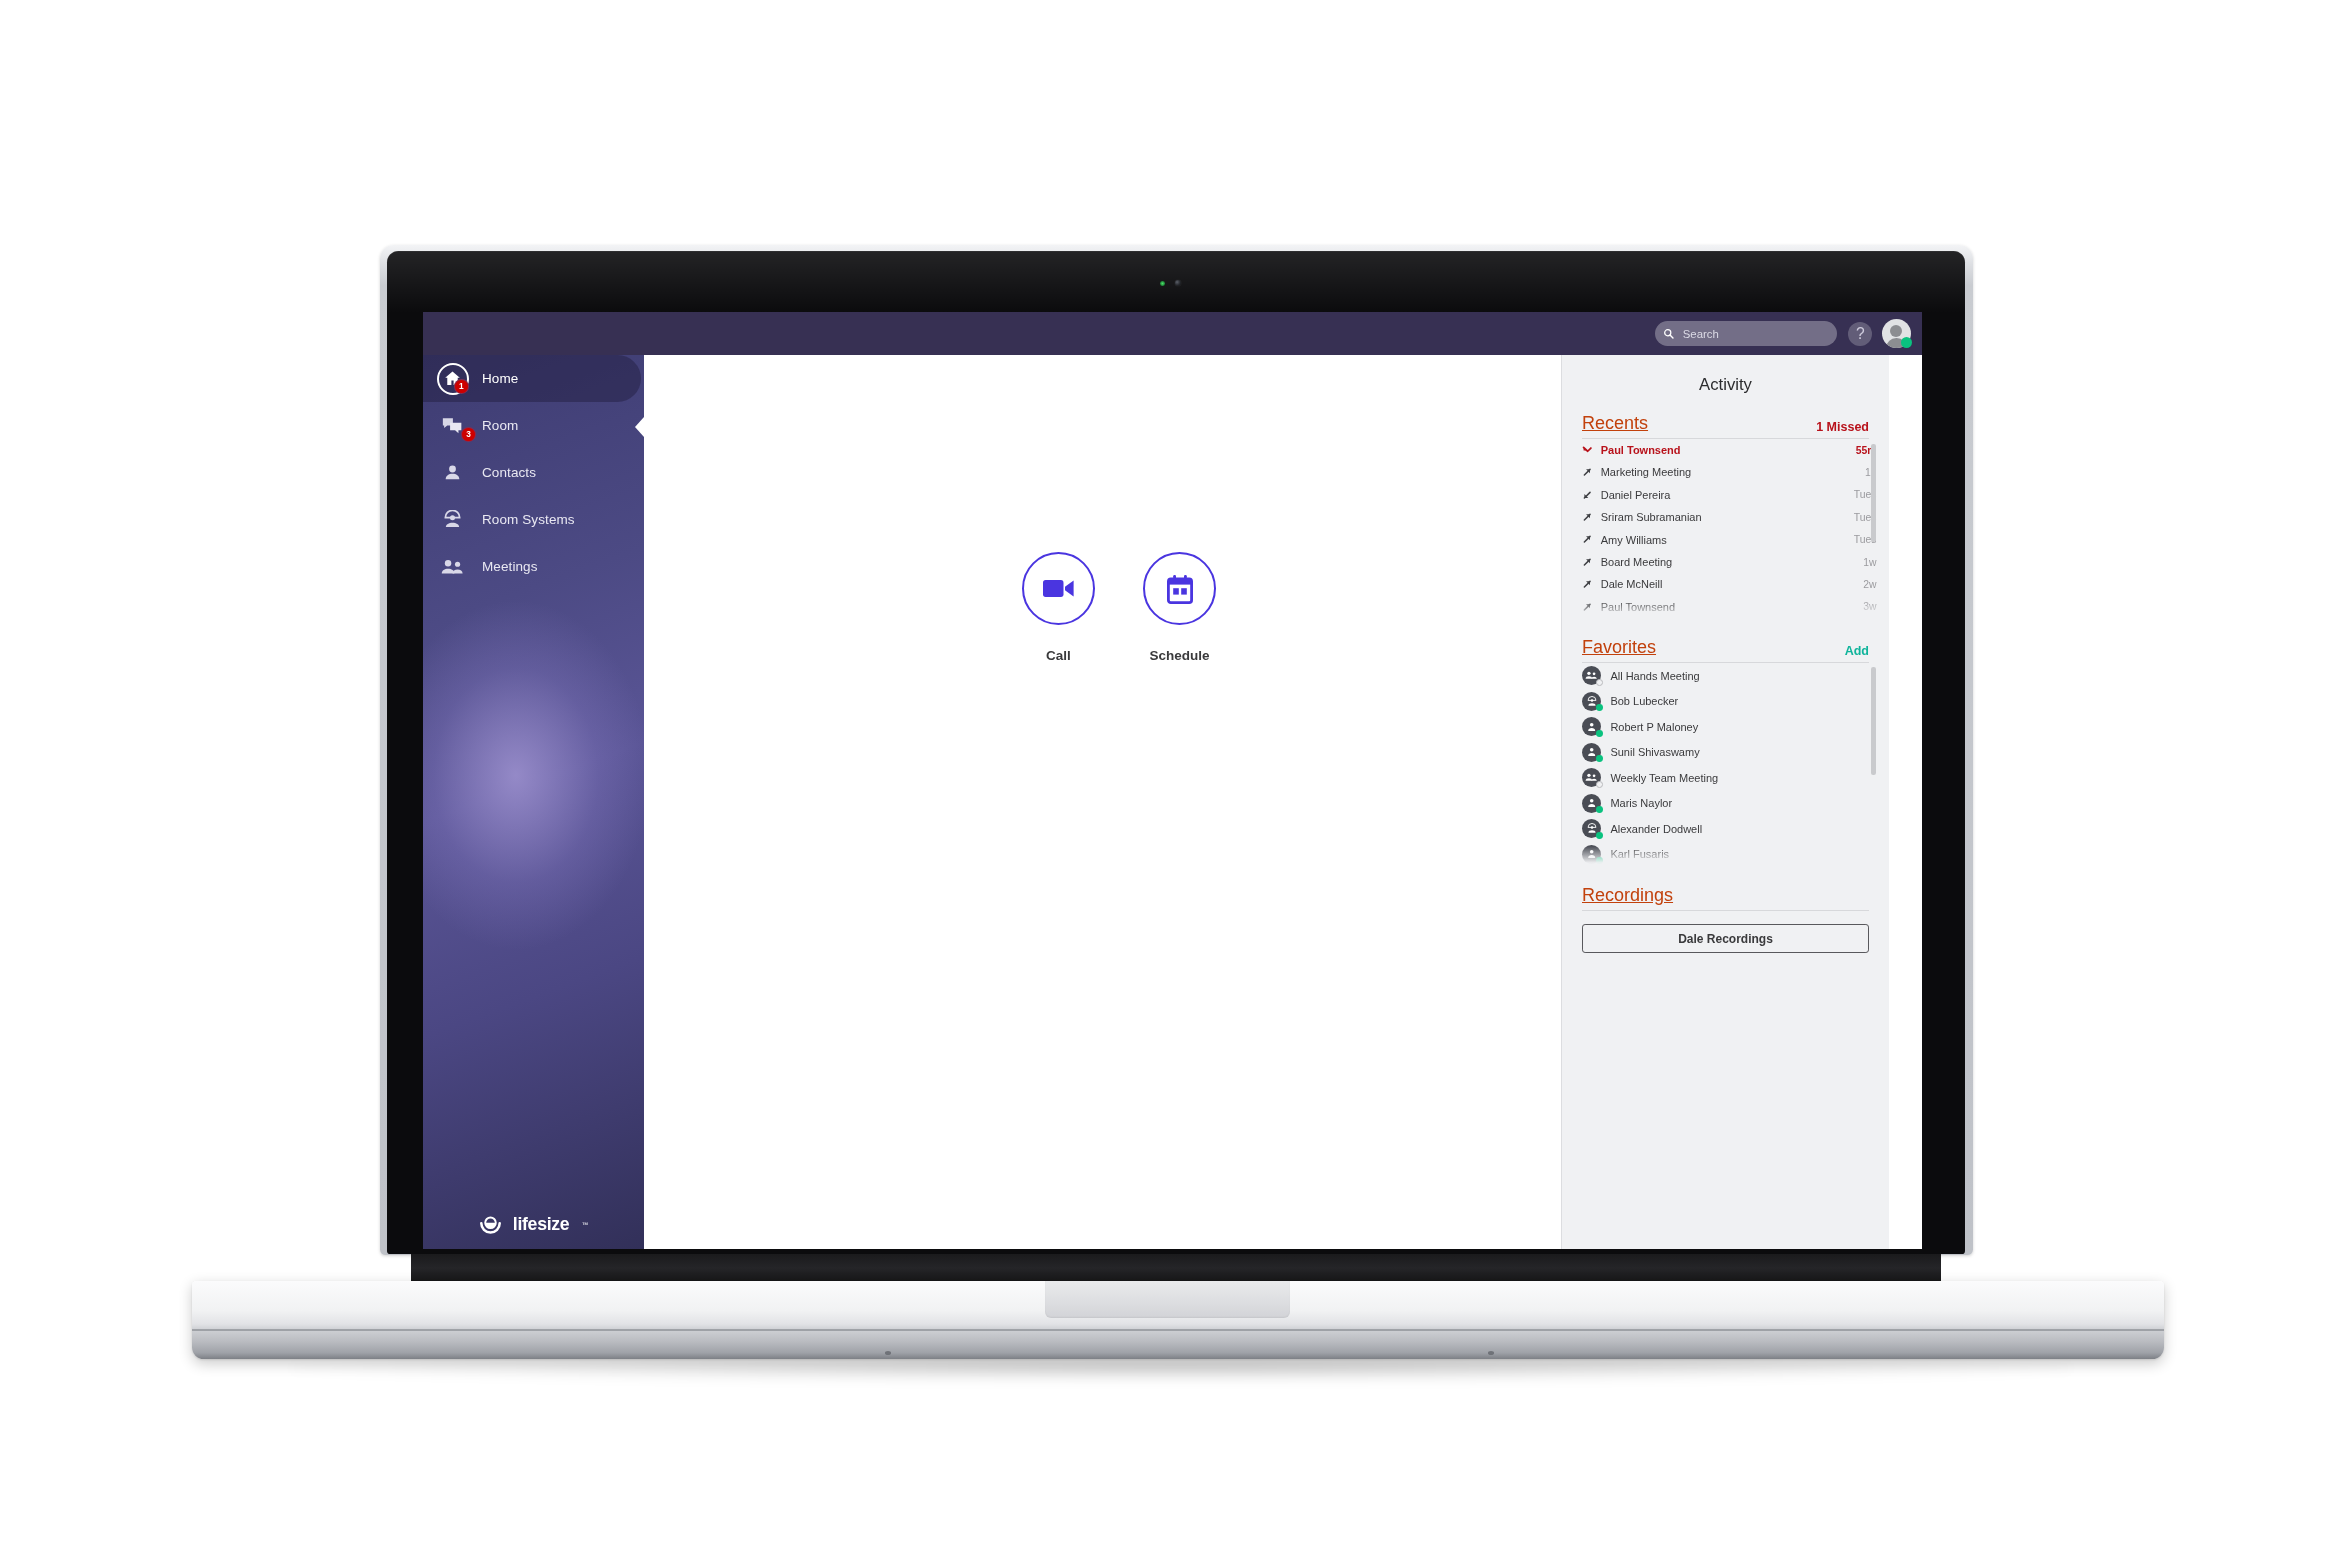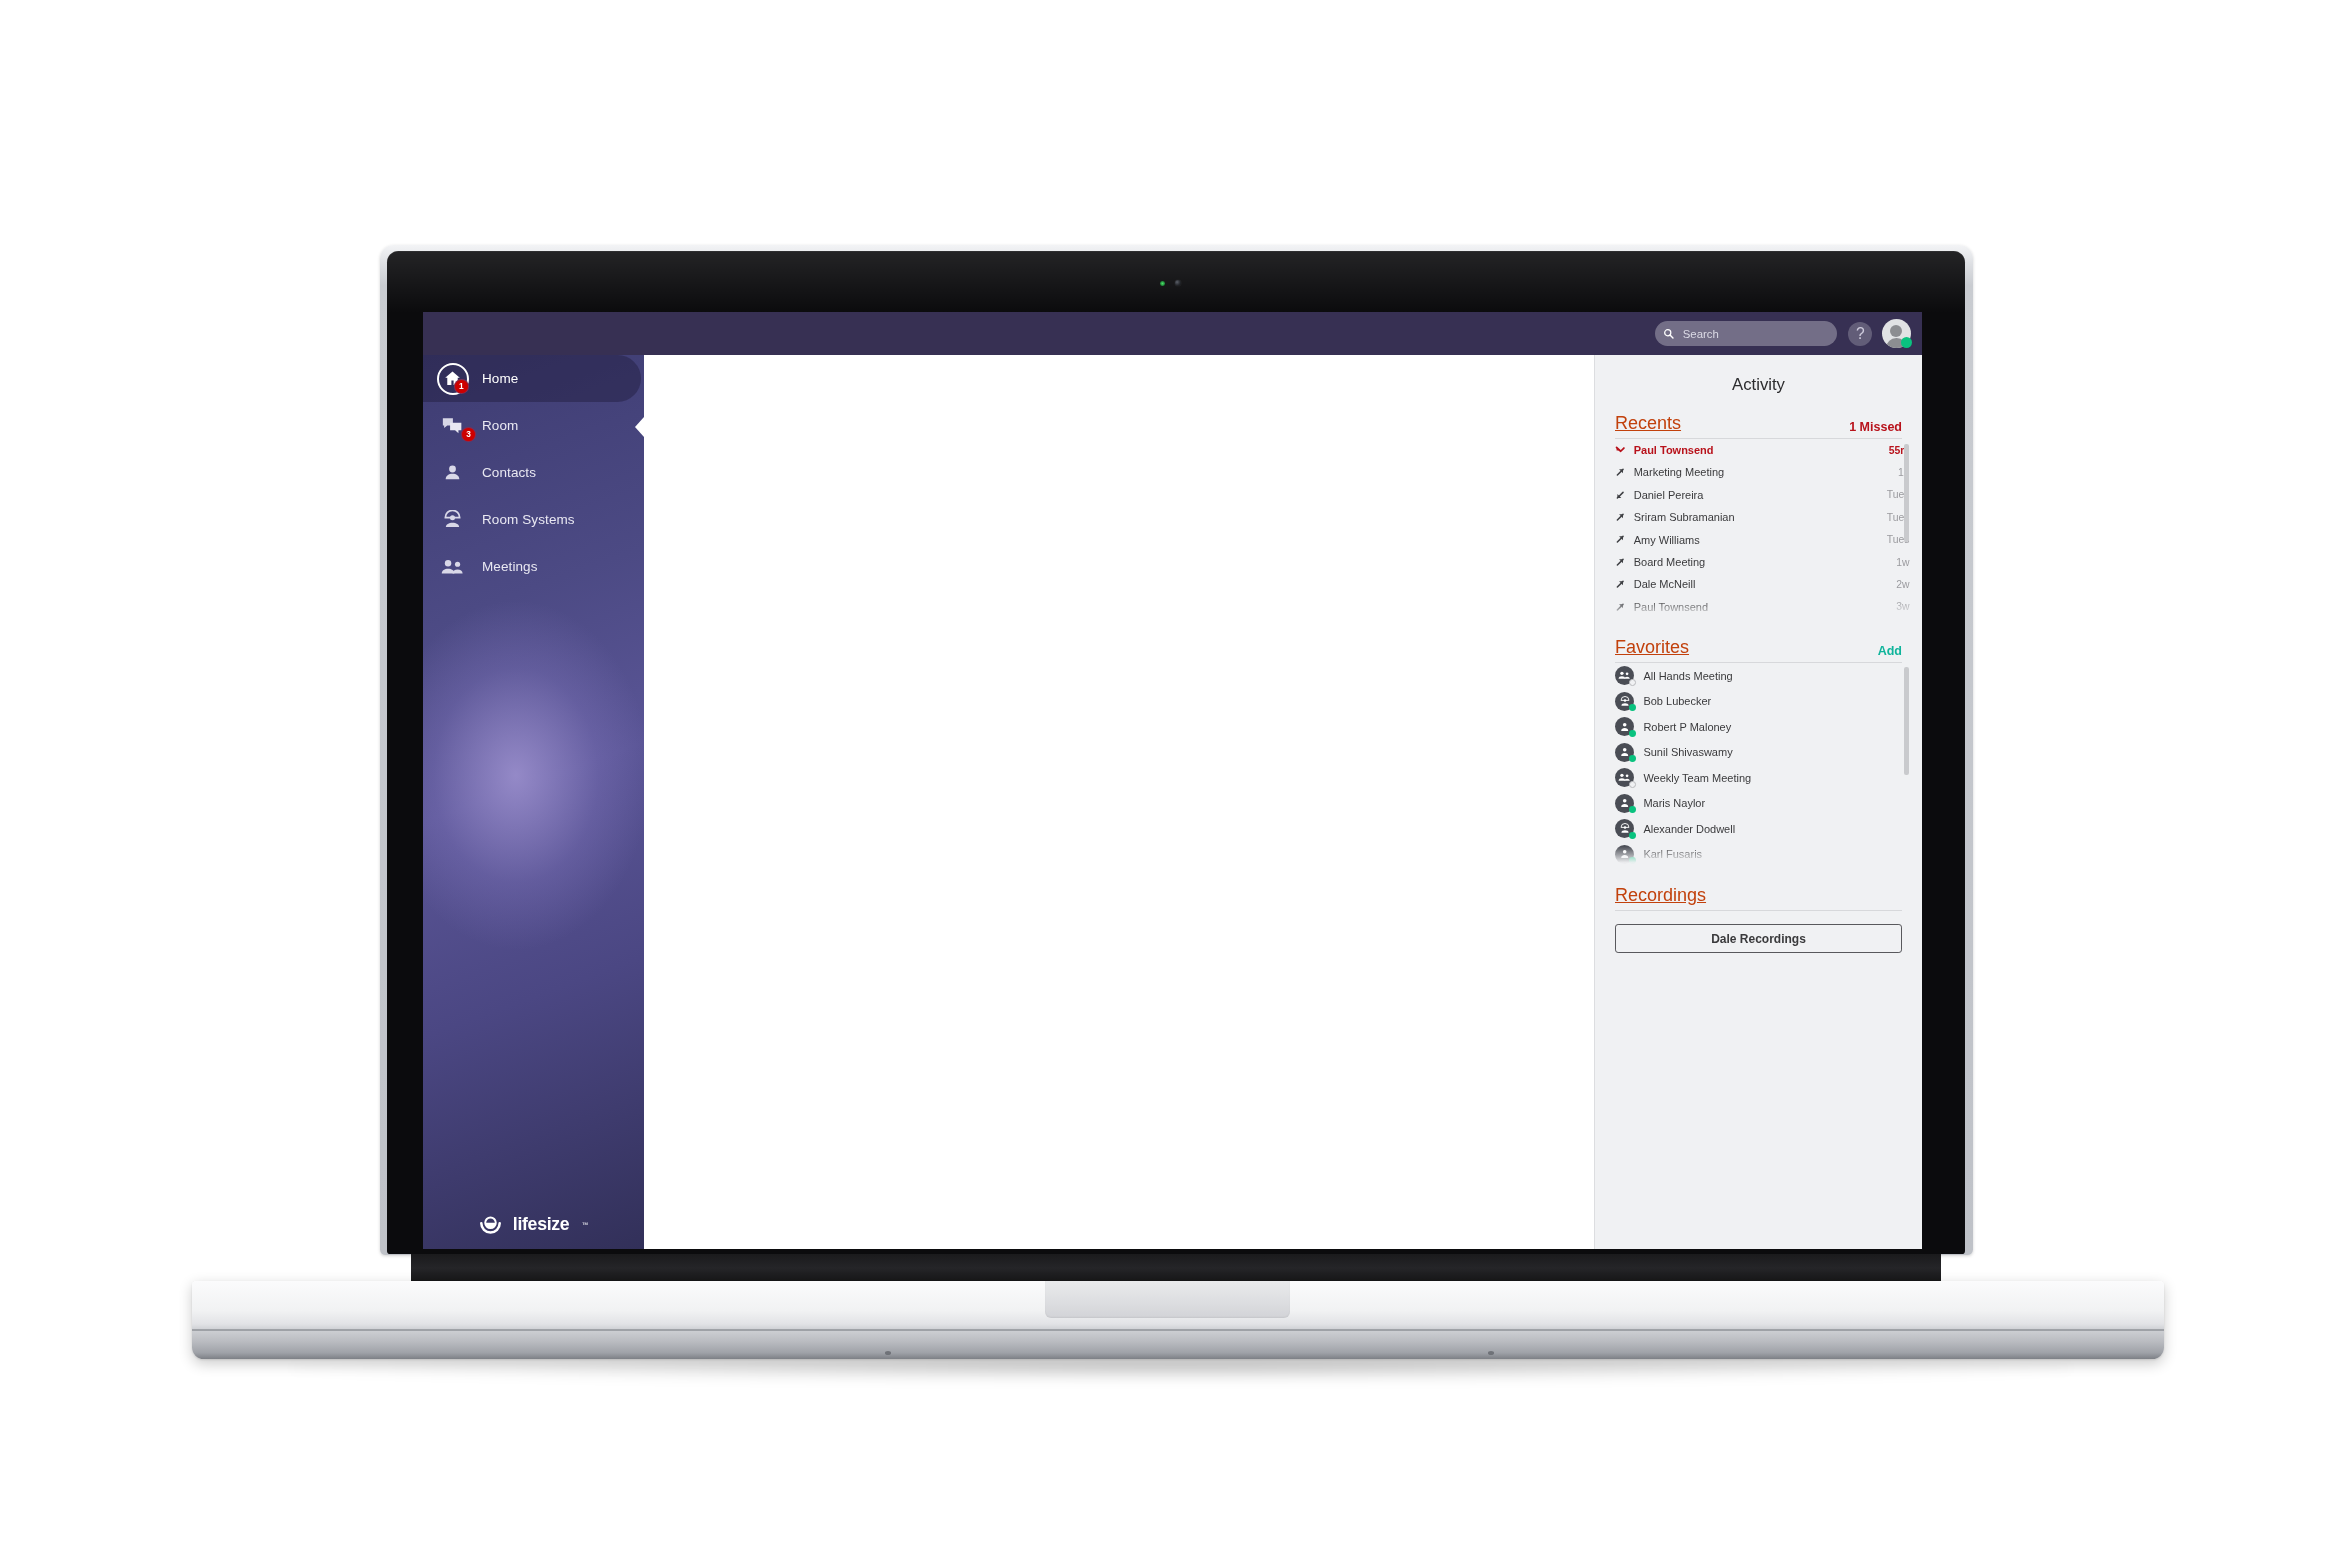--- a/index.html
+++ b/index.html
@@ -272,21 +272,21 @@
     display: flex; align-items: center; justify-content: center;
     box-sizing: border-box;
   }
   .action-label {
     margin-top: 23px; font-size: 13.5px; color: #3a3a3c; font-weight: bold;
   }
 
   
   #activity-panel {
     position: absolute;
-    left: 1171px; top: 43px;
+    left: 1138px; top: 43px;
     width: 328px; height: 968px;
     background: #f0f1f3;
     border-left: 0.5px solid #dcdde0;
     box-sizing: border-box;
     overflow: hidden;
   }
   #activity-title {
     text-align: center;
     font-size: 16.7px; color: #2c2c2e;
     padding-top: 20px;
@@ -452,20 +452,47 @@
           <circle cx="20" cy="17" r="9.2" fill="none" stroke="#ffffff" stroke-width="3.4"></circle>
           <path d="M11.4 17h17.2a8.6 8.6 0 0 1-17.2 0z" fill="#ffffff"></path>
         </svg>
         <span id="logo-text">lifesize</span>
         <span id="logo-tm">™</span>
       </div>
     </div>
 
     <div id="main-content">
 
+      <div id="action-row">
+
+        <div class="action-item">
+          <div class="action-circle">
+            <svg width="34" height="25" viewBox="0 0 34 24">
+              <rect x="1" y="3.6" width="20.5" height="16.8" rx="2.6" fill="#4a35e0"></rect>
+              <path d="M23 10.2 31.6 4v16l-8.6-6.2z" fill="#4a35e0"></path>
+            </svg>
+          </div>
+          <div class="action-label">Call</div>
+        </div>
+
+        <div class="action-item">
+          <div class="action-circle">
+            <svg width="28" height="30" viewBox="0 0 28 30">
+              <rect x="7.2" y="1" width="2.8" height="6.5" rx="1.2" fill="#4a35e0"></rect>
+              <rect x="18" y="1" width="2.8" height="6.5" rx="1.2" fill="#4a35e0"></rect>
+              <rect x="2.4" y="5" width="23.2" height="23.6" rx="2.4" fill="none" stroke="#4a35e0" stroke-width="2.8"></rect>
+              <rect x="2.4" y="5" width="23.2" height="5.6" fill="#4a35e0"></rect>
+              <rect x="7.2" y="14.2" width="5.6" height="6.4" fill="#4a35e0"></rect>
+              <rect x="15.2" y="14.2" width="5.6" height="6.4" fill="#4a35e0"></rect>
+            </svg>
+          </div>
+          <div class="action-label">Schedule</div>
+        </div>
+
+      </div>
     </div>
 
     <div id="activity-panel">
 
       <div id="activity-title">Activity</div>
 
       <div class="section-head" style="margin-top:17.7px;">
         <span class="section-title">Recents</span>
         <span class="section-action" id="recents-missed">1 Missed</span>
       </div>

